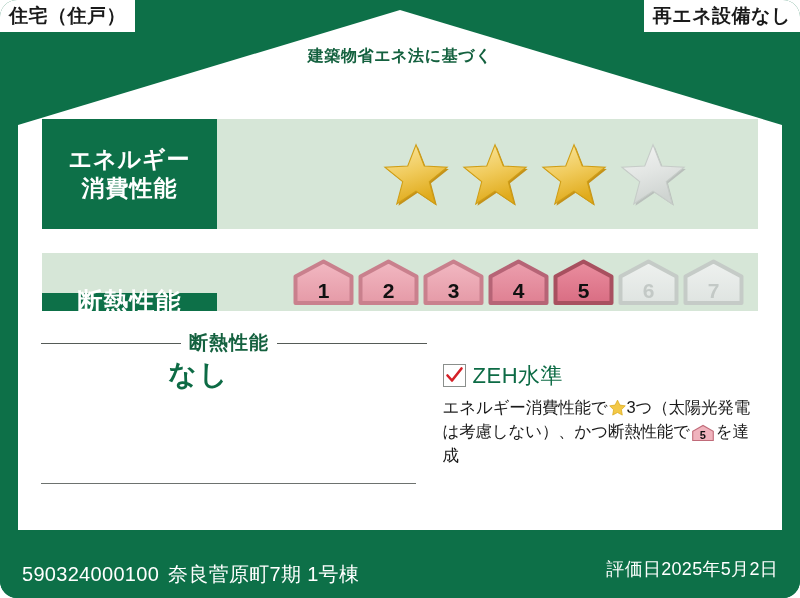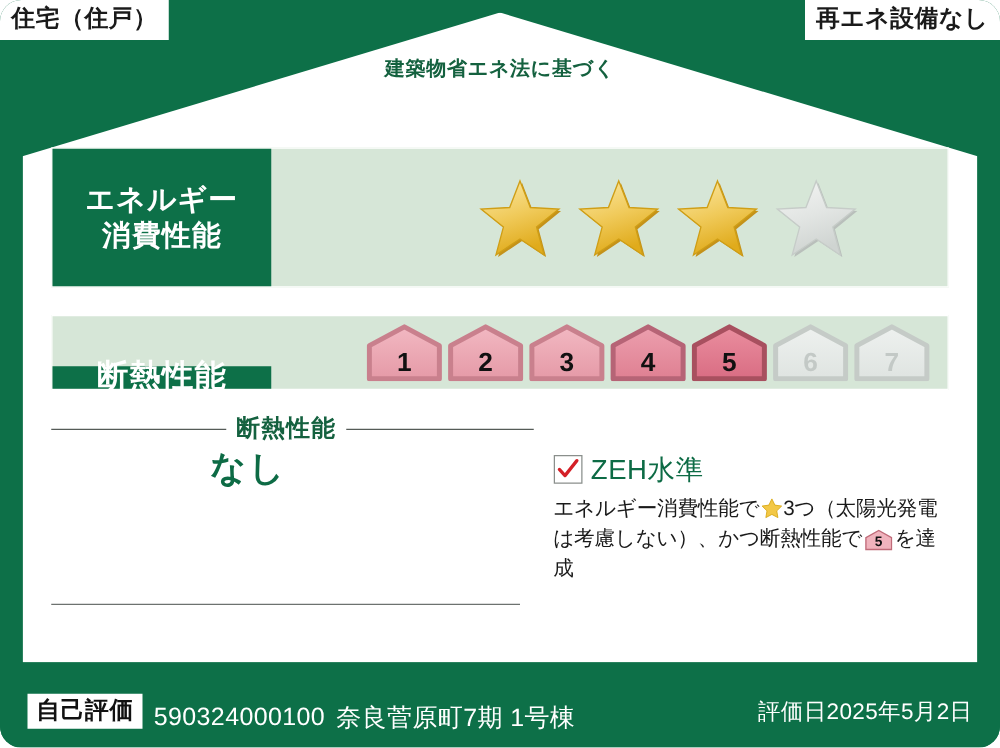--- a/index.html
+++ b/index.html
@@ -495,20 +495,19 @@
           </svg><span>3つ（太陽光発電</span><br>
         <span>は考慮しない）、かつ断熱性能で</span><span class="inline-house"><svg viewBox="0 0 61 46">
               <polygon points="2,44 2,18 30.5,2 59,18 59,44" fill="#f0b3bd" stroke="#c06b79" stroke-width="3"></polygon>
             </svg><span class="n">5</span></span><span>を達成</span>
       </div>
     </div>
   </div>
 
   <div id="footer">
     <div id="footer-left">
-      <span id="eval-badge">自己評価</span>
       <span class="footer-text">590324000100</span>
       <span class="footer-text">奈良菅原町7期 1号棟</span>
     </div>
     <div id="footer-right">評価日2025年5月2日</div>
   </div>
 
 </div>
 
 </body></html>

